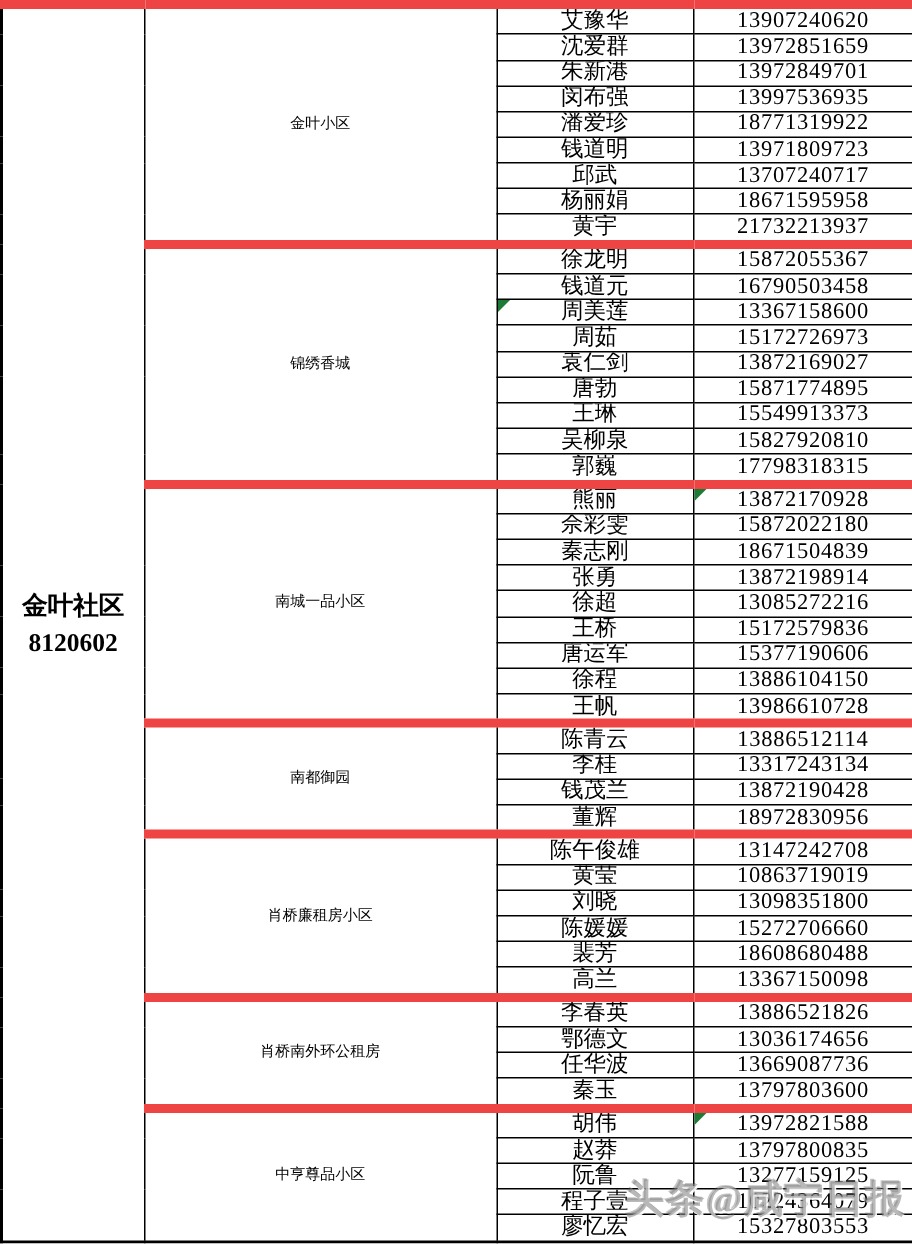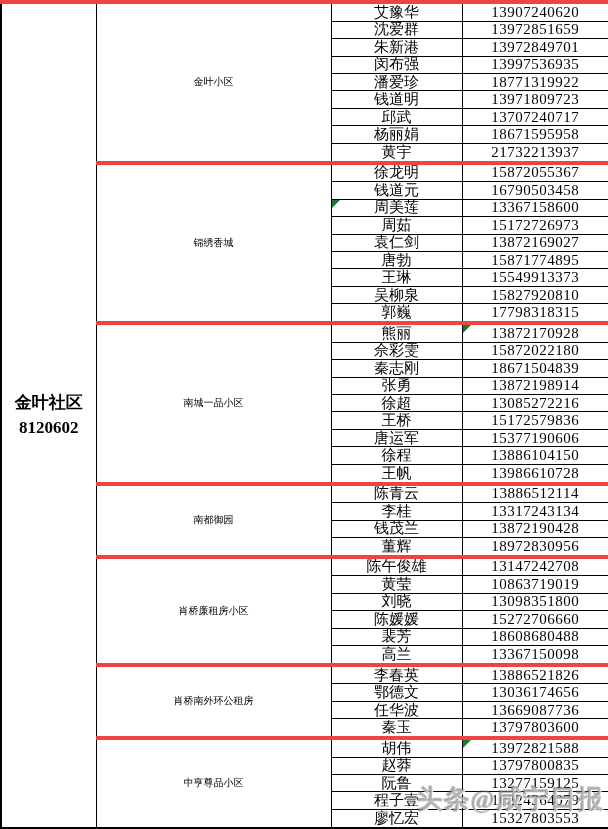--- a/index.html
+++ b/index.html
@@ -29,21 +29,21 @@
     text-align: center;
     vertical-align: middle;
     padding: 0;
     position: relative;
     color: #000000;
     white-space: nowrap;
     overflow: hidden;
     line-height: 1;
   }
   tr.section-start td {
-    border-top: 4px solid #ef4444;
+    border-top: 6px solid #ef4444;
   }
   td.community {
     font-weight: bold;
     font-size: 17px;
     line-height: 1.45;
     border-right: 1px solid #000000;
   }
   td.estate {
     font-size: 10px;
   }

